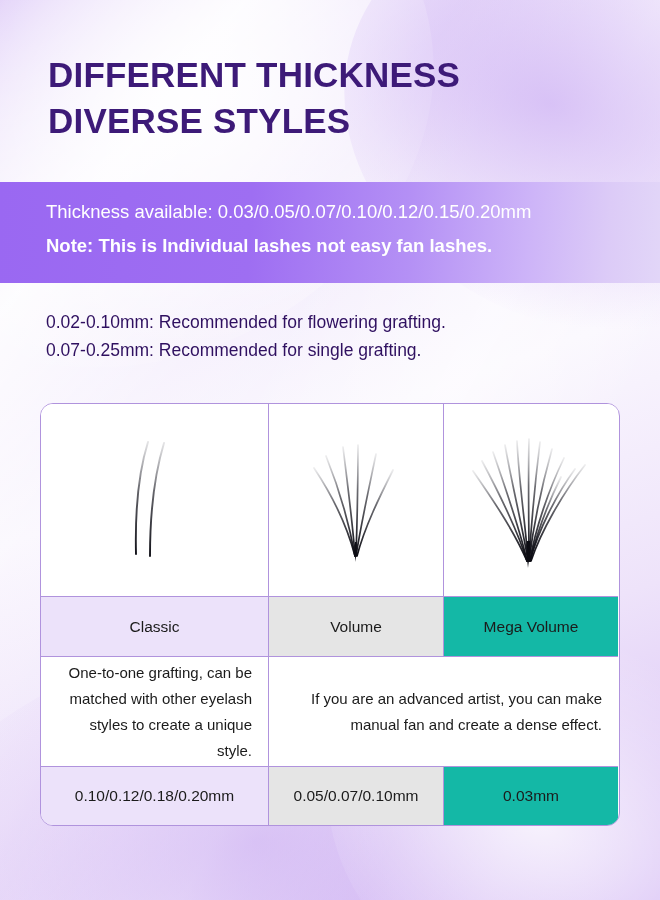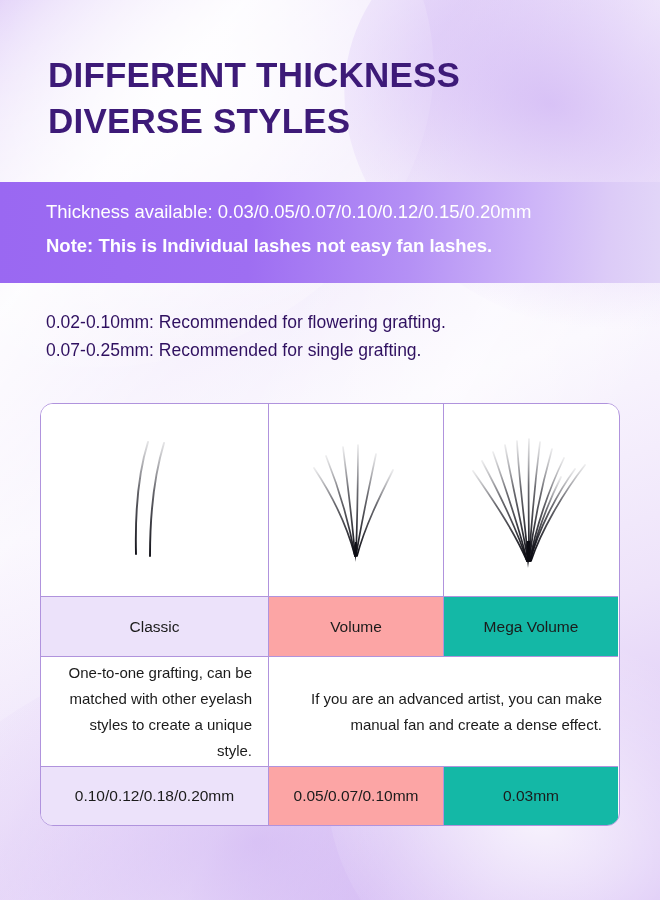--- a/index.html
+++ b/index.html
@@ -158,21 +158,21 @@
   .img-cell svg { display: block; }
 
   
   .row-labels { height: 60px; }
   .row-labels .cell {
     font-size: 15.5px;
     color: #1b1b1b;
     border-bottom: 1.4px solid #b093dd;
   }
   .shade-1 { background: #ece2fa; }
-  .shade-2 { background: #fca5a5; }
+  .shade-2 { background: #e5e5e5; }
   .shade-3 { background: #14b8a6; }
 
   
   .row-desc { height: 110px; }
   .row-desc .cell {
     background: #ffffff;
     font-size: 15px;
     color: #1b1b1b;
     line-height: 26px;
     text-align: right;

